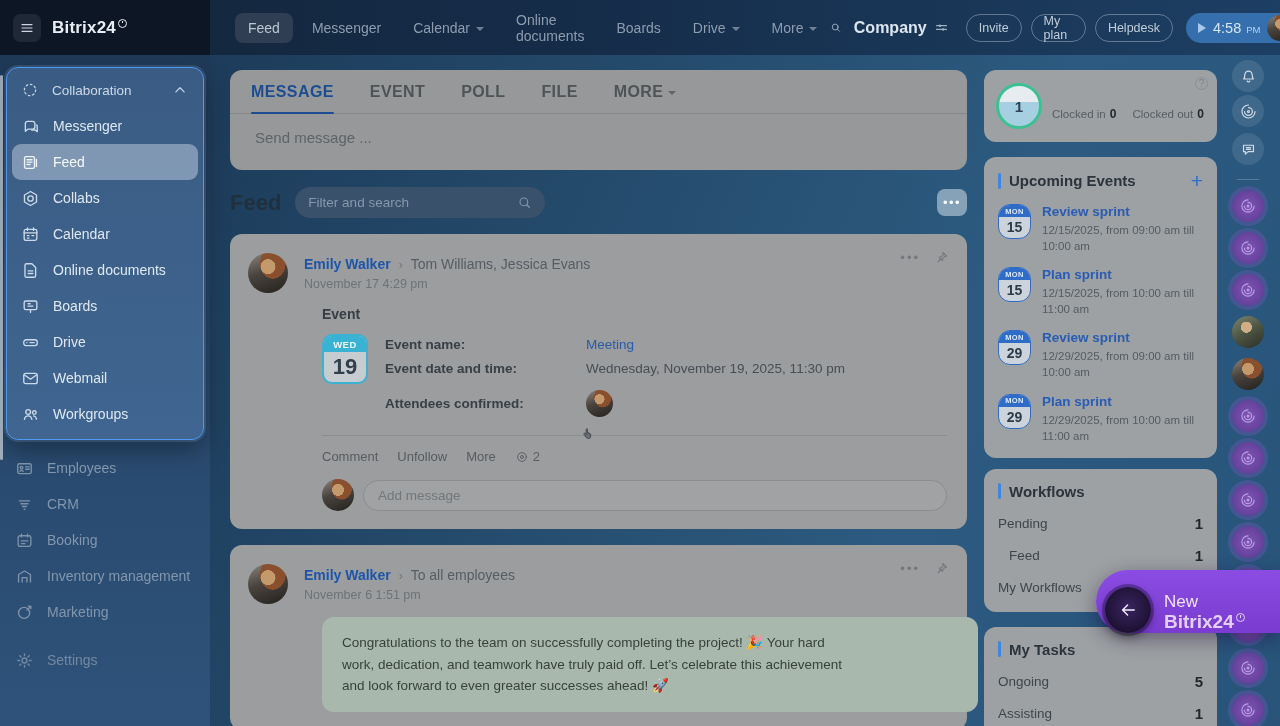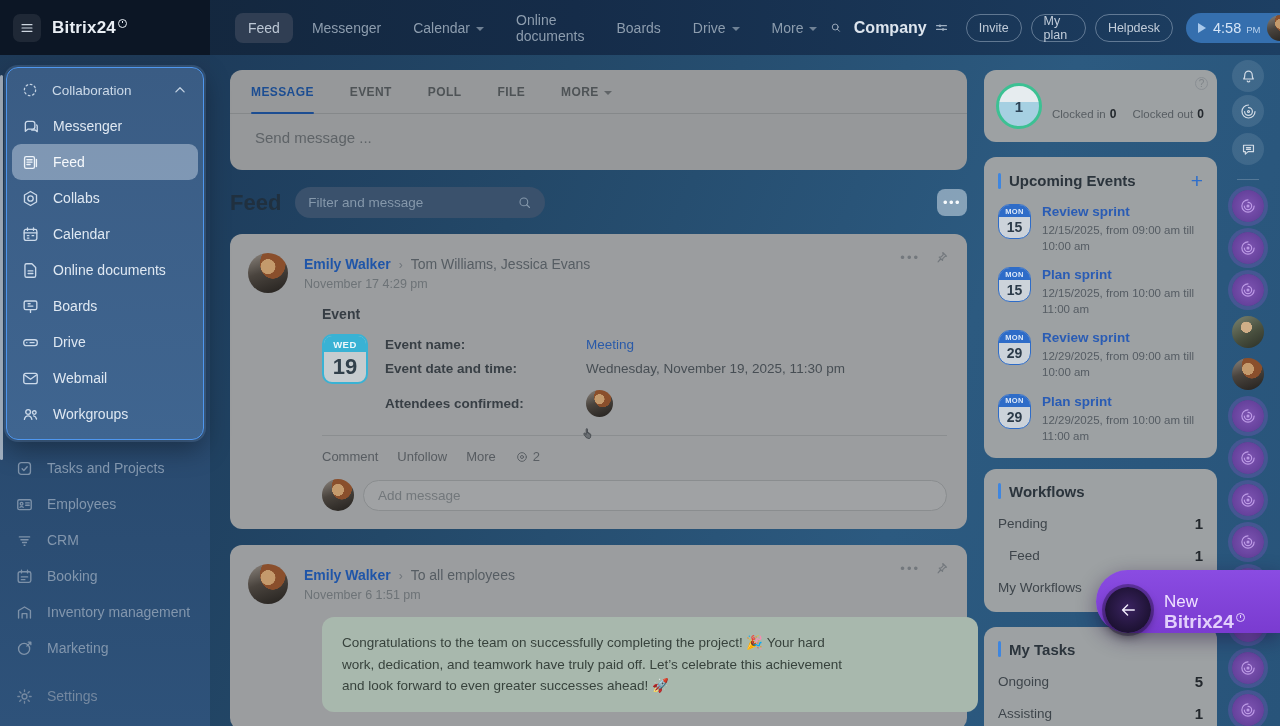--- a/index.html
+++ b/index.html
@@ -57,21 +57,21 @@
   .sidebar-rest .side-item{color:#8296ad;padding:8.5px 4px;}
   .sidebar-rest .side-item .ic{color:#7e92a9;}
   .settings-wrap{padding:12px 11px 0;}
   .settings-wrap .side-item{color:#7488a0;padding:8.5px 4px;}
   .settings-wrap .side-item .ic{color:#7488a0;}
 
   
   .main{position:absolute;left:230px;top:55px;width:737px;bottom:0;}
   .composer{margin-top:15px;background:#96989a;border-radius:12px;height:100px;box-sizing:border-box;}
   .composer-tabs{display:flex;gap:36px;align-items:stretch;padding:0 21px;border-bottom:1px solid #85888a;height:44px;box-sizing:border-box;}
-  .ctab{display:flex;align-items:center;font-size:12px;font-weight:700;letter-spacing:.4px;color:#4e5356;position:relative;gap:5px;cursor:pointer;}
+  .ctab{display:flex;align-items:center;font-size:16px;font-weight:700;letter-spacing:.4px;color:#4e5356;position:relative;gap:5px;cursor:pointer;}
   .ctab.active{color:#1c4d92;}
   .ctab.active::after{content:"";position:absolute;left:0;right:0;bottom:-1px;height:2.5px;background:#1c4d92;border-radius:2px;}
   .ctab .caret{border-top-color:#4e5356;}
   .composer-input{padding:15px 25px;color:#5e6367;font-size:15px;cursor:text;}
 
   .feed-row{display:flex;align-items:center;margin-top:17px;}
   .feed-title{font-size:22px;font-weight:700;color:#20303f;}
   .filter{margin-left:14px;width:250px;height:31px;background:#3a516c;border-radius:16px;display:flex;align-items:center;
           padding:0 13px;color:#8598ab;font-size:13.5px;box-sizing:border-box;cursor:text;}
   .filter .ic{margin-left:auto;width:15px;height:15px;color:#8598ab;}
@@ -342,29 +342,20 @@
               <path d="M15.9 13.7c1.9.4 3.2 1.7 3.7 4"></path>
             </svg>
           </span>
           <span>Workgroups</span>
         </div>
     </div>
     <div class="sidebar-rest">
       <div class="side-item">
           <span class="ic">
             <svg viewBox="0 0 24 24" fill="none" stroke="currentColor" stroke-width="1.7" stroke-linecap="round" stroke-linejoin="round">
-              <rect x="4.5" y="4.5" width="15" height="15" rx="3.5"></rect>
-              <path d="M9 12.4l2.2 2.2 4.2-4.8"></path>
-            </svg>
-          </span>
-          <span>Tasks and Projects</span>
-        </div>
-      <div class="side-item">
-          <span class="ic">
-            <svg viewBox="0 0 24 24" fill="none" stroke="currentColor" stroke-width="1.7" stroke-linecap="round" stroke-linejoin="round">
               <rect x="3.5" y="6" width="17" height="12.5" rx="2"></rect>
               <circle cx="8.3" cy="11" r="1.7"></circle>
               <path d="M6.3 15.6c.4-1.3 3.6-1.3 4 0M13.5 10h4.5M13.5 13h4.5"></path>
             </svg>
           </span>
           <span>Employees</span>
         </div>
       <div class="side-item">
           <span class="ic">
             <svg viewBox="0 0 24 24" fill="none" stroke="currentColor" stroke-width="1.7" stroke-linecap="round" stroke-linejoin="round">
@@ -434,21 +425,21 @@
             <span>MORE</span>
             <span class="caret"></span>
           </div>
       </div>
       <div class="composer-input">Send message ...</div>
     </div>
 
     <div class="feed-row">
       <span class="feed-title">Feed</span>
       <div class="filter">
-        <span>Filter and message</span>
+        <span>Filter and search</span>
         <span class="ic">
             <svg viewBox="0 0 24 24" fill="none" stroke="currentColor" stroke-width="1.7" stroke-linecap="round" stroke-linejoin="round">
               <circle cx="11" cy="11" r="6.2"></circle>
               <path d="M15.6 15.6 20 20"></path>
             </svg>
           </span>
       </div>
       <div class="more-btn">•••</div>
     </div>
 

